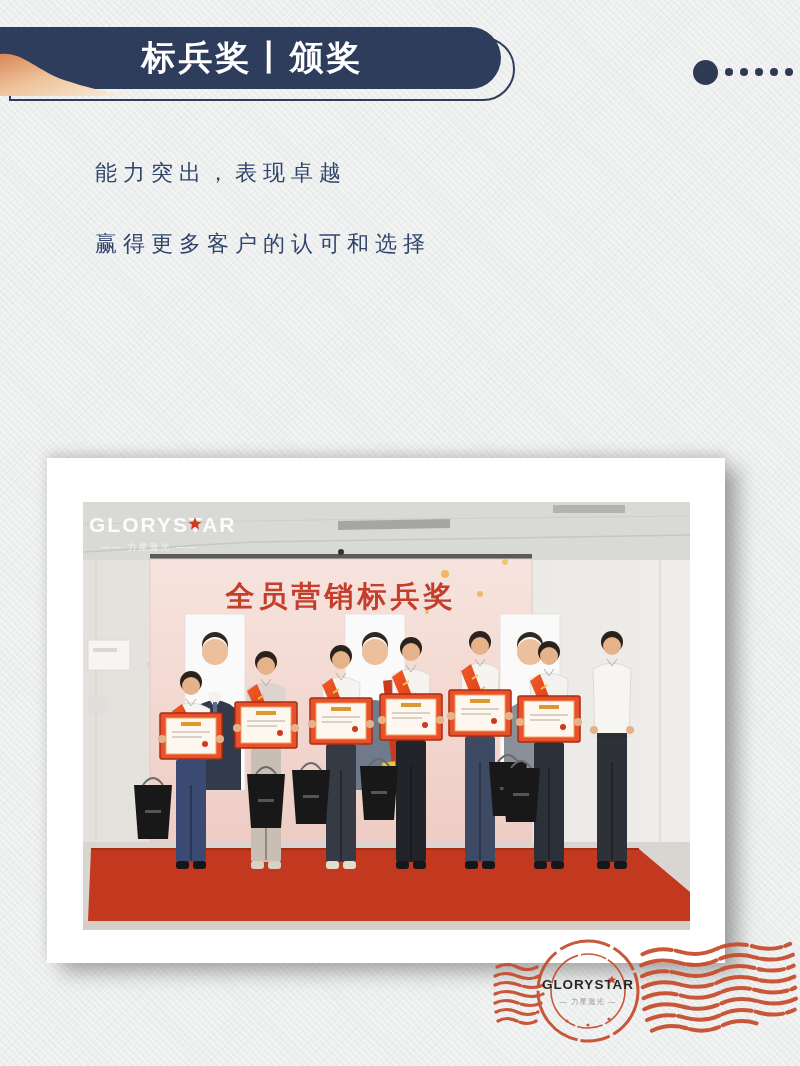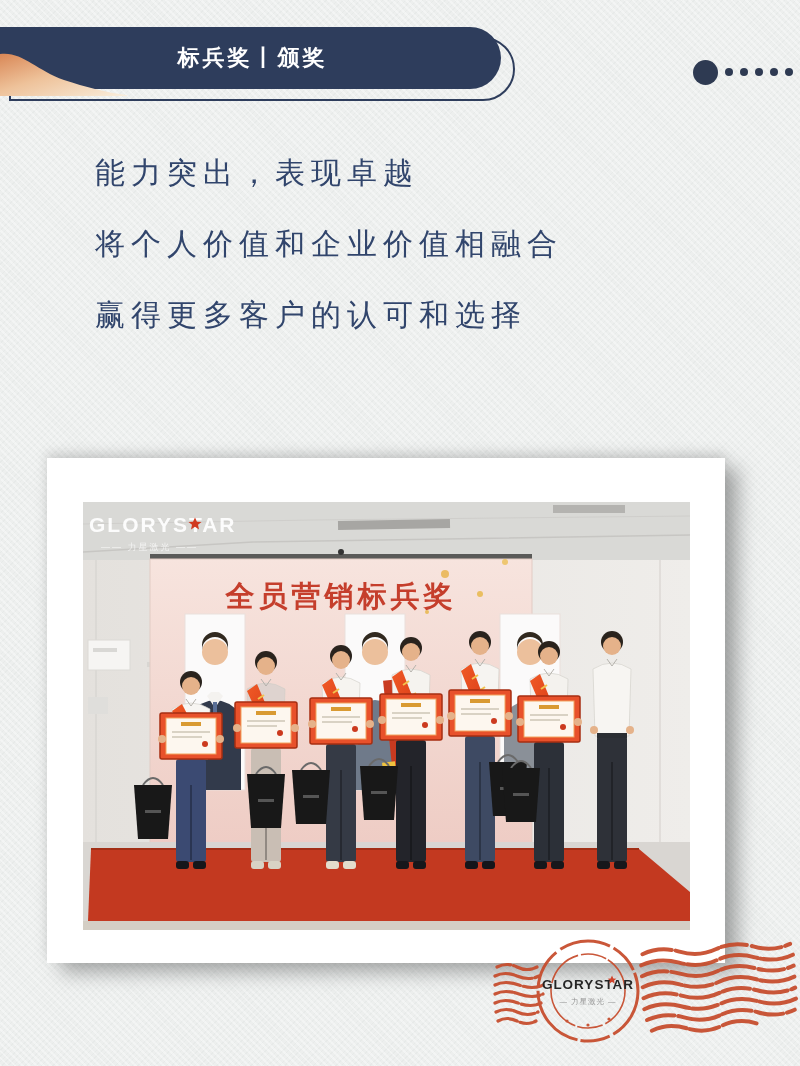--- a/index.html
+++ b/index.html
@@ -17,31 +17,31 @@
     left:9px;top:37px;width:502px;height:60px;
     border:2px solid #2e3d5c;border-radius:0 32px 32px 0;
     background:transparent;
   }
   .banner-pill{
     left:-30px;top:27px;width:531px;height:62px;
     background:#2e3d5c;border-radius:0 31px 31px 0;
     display:flex;align-items:center;justify-content:center;
   }
   .banner-title{
-    color:#ffffff;font-size:22px;font-weight:bold;letter-spacing:3px;
+    color:#ffffff;font-size:34px;font-weight:bold;letter-spacing:3px;
     padding-left:34px;white-space:nowrap;
   }
   .swoosh{left:0;top:52px;width:128px;height:44px;}
   .dot-row{left:693px;top:58px;width:110px;height:28px;display:flex;align-items:center;}
   .dot-big{width:25px;height:25px;border-radius:50%;background:#2e3a52;flex:0 0 auto;}
   .dot-sm{width:8px;height:8px;border-radius:50%;background:#2e3a52;margin-left:7px;flex:0 0 auto;}
   
   .intro{left:95px;top:137px;width:620px;}
   .intro-line{
-    height:71px;line-height:71px;font-size:30px;letter-spacing:6px;
+    height:71px;line-height:71px;font-size:22px;letter-spacing:6px;
     color:#31456c;white-space:nowrap;font-weight:500;
   }
   
   .photo-card{
     left:47px;top:458px;width:678px;height:505px;background:#ffffff;
     box-shadow:14px 10px 18px rgba(108,110,110,.55), 0 -5px 10px rgba(125,127,127,.28);
   }
   .photo-inner{left:36px;top:44px;width:607px;height:428px;overflow:hidden;background:#e9e7e3;}
   
   .stamp{left:493px;top:933px;width:307px;height:120px;opacity:.93;}
@@ -68,21 +68,20 @@
   <div class="dot-sm"></div>
   <div class="dot-sm"></div>
   <div class="dot-sm"></div>
   <div class="dot-sm"></div>
   <div class="dot-sm"></div>
 
 </div>
 
 <div class="abs intro">
   <div class="intro-line">能力突出，表现卓越</div>
-  <div class="intro-line">将个人价值和企业价值相融合</div>
   <div class="intro-line">赢得更多客户的认可和选择</div>
 </div>
 
 <div class="abs photo-card">
   <div class="abs photo-inner">
     <svg width="607" height="428" viewBox="0 0 607 428">
       <defs>
         <linearGradient id="screenG" x1="0" y1="0" x2="0" y2="1">
           <stop offset="0" stop-color="#f7e4de"></stop>
           <stop offset="1" stop-color="#eeccc4"></stop>

